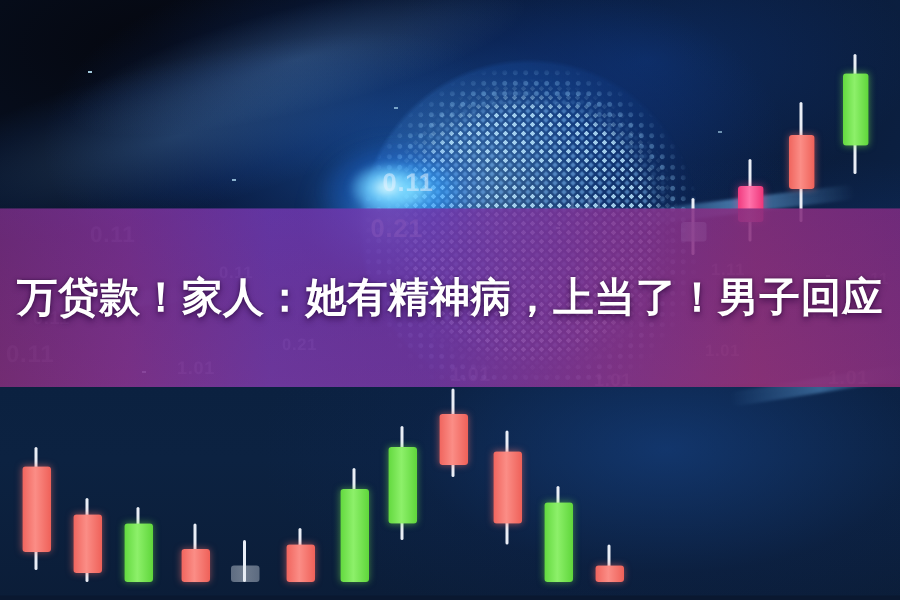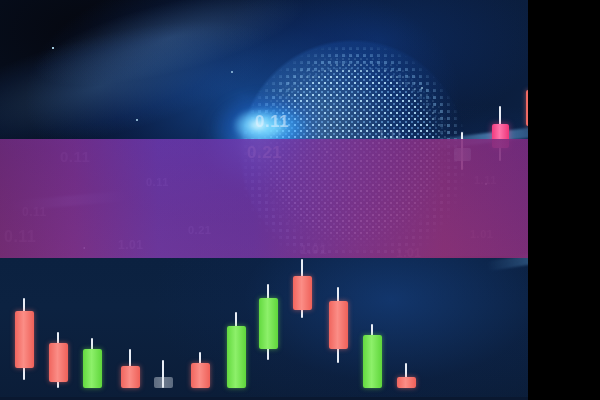--- a/index.html
+++ b/index.html
@@ -1,17 +1,17 @@
 <!DOCTYPE html>
 <html><head>
 <meta charset="utf-8">
 <style>
   html,body{margin:0;padding:0;background:#000;}
   #stage{
-    position:relative;width:528px;height:400px;overflow:hidden;
+    position:relative;width:600px;height:400px;overflow:hidden;
     font-family:"Liberation Sans","DejaVu Sans",sans-serif;
     background:#060b1c;
   }
   .layer{position:absolute;inset:0;}
 
   
   .bg-base{
     background:
       radial-gradient(120% 90% at 18% 8%, #05070f 0%, #071226 38%, #0a1b39 60%, #0c2347 80%, #0d2a55 100%);
   }
@@ -273,15 +273,16 @@
       <div class="num dim" style="left: 570px; top: 180px; font-size: 11px;">1.11</div>
       <div class="num dim" style="left: 552px; top: 244px; font-size: 13px;">1.01</div>
       <div class="num dim" style="left: 474px; top: 174px; font-size: 11px;">1.11</div>
       <div class="num dim" style="left: 146px; top: 176px; font-size: 11px;">0.11</div>
       <div class="num dim" style="left: 470px; top: 228px; font-size: 11px;">1.01</div>
     </div>
 
   <div class="band"></div>
   <div class="band-tint"></div>
   <div class="headline">
+    <div class="line">万贷款！家人：她有精神病，上当了！男子回应</div>
   </div>
 
 </div>
 
 </body></html>

